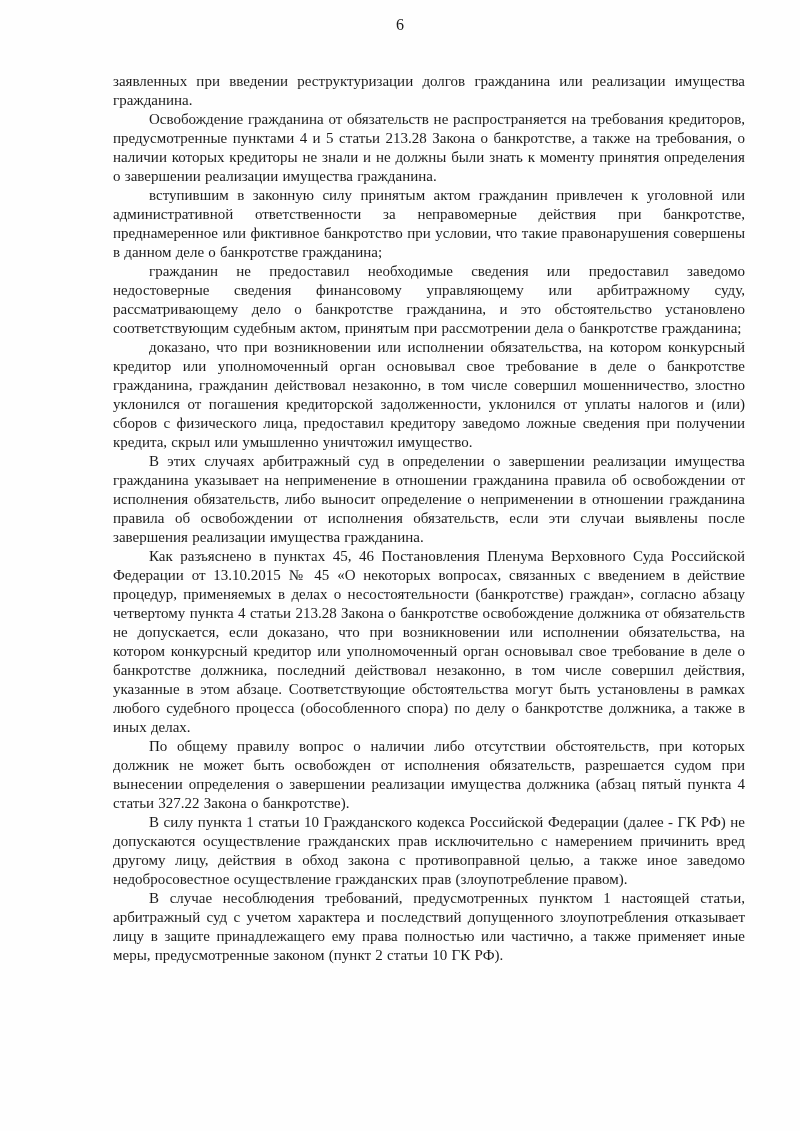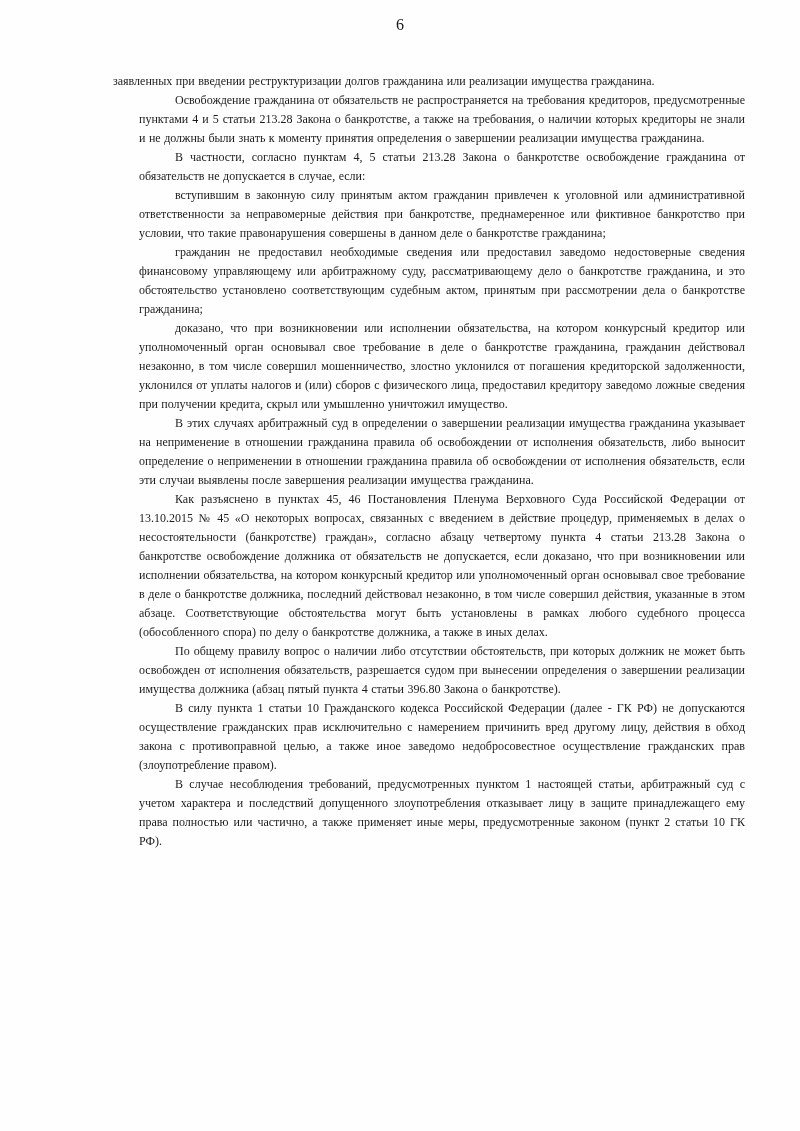--- a/index.html
+++ b/index.html
@@ -21,43 +21,41 @@
     padding-top: 15px;
     text-align: center;
     font-size: 16px;
     line-height: 19px;
   }
   .content {
     padding: 38px 55px 0 113px; 
   }
   .content p {
     margin: 0;
-    font-size: 12px;
+    font-size: 15px;
     line-height: 19px;
     text-align: justify;
     text-align-last: left;
     word-spacing: 0.5px;
   }
   .content p.indented {
     text-indent: 36px;
-    margin-left: 26px;
   }
 </style>
 </head>
 <body>
 
 <div class="page">
   <div class="page-number">6</div>
 
   <div class="content">
     <p>заявленных при введении реструктуризации долгов гражданина или реализации имущества гражданина.</p>
     <p class="indented">Освобождение гражданина от обязательств не распространяется на требования кредиторов, предусмотренные пунктами 4 и 5 статьи 213.28 Закона о банкротстве, а также на требования, о наличии которых кредиторы не знали и не должны были знать к моменту принятия определения о завершении реализации имущества гражданина.</p>
-    <p class="indented">В частности, согласно пунктам 4, 5 статьи 213.28 Закона о банкротстве освобождение гражданина от обязательств не допускается в случае, если:</p>
     <p class="indented">вступившим в законную силу принятым актом гражданин привлечен к уголовной или административной ответственности за неправомерные действия при банкротстве, преднамеренное или фиктивное банкротство при условии, что такие правонарушения совершены в данном деле о банкротстве гражданина;</p>
     <p class="indented">гражданин не предоставил необходимые сведения или предоставил заведомо недостоверные сведения финансовому управляющему или арбитражному суду, рассматривающему дело о банкротстве гражданина, и это обстоятельство установлено соответствующим судебным актом, принятым при рассмотрении дела о банкротстве гражданина;</p>
     <p class="indented">доказано, что при возникновении или исполнении обязательства, на котором конкурсный кредитор или уполномоченный орган основывал свое требование в деле о банкротстве гражданина, гражданин действовал незаконно, в том числе совершил мошенничество, злостно уклонился от погашения кредиторской задолженности, уклонился от уплаты налогов и (или) сборов с физического лица, предоставил кредитору заведомо ложные сведения при получении кредита, скрыл или умышленно уничтожил имущество.</p>
     <p class="indented">В этих случаях арбитражный суд в определении о завершении реализации имущества гражданина указывает на неприменение в отношении гражданина правила об освобождении от исполнения обязательств, либо выносит определение о неприменении в отношении гражданина правила об освобождении от исполнения обязательств, если эти случаи выявлены после завершения реализации имущества гражданина.</p>
     <p class="indented">Как разъяснено в пунктах 45, 46 Постановления Пленума Верховного Суда Российской Федерации от 13.10.2015 № 45 «О некоторых вопросах, связанных с введением в действие процедур, применяемых в делах о несостоятельности (банкротстве) граждан», согласно абзацу четвертому пункта 4 статьи 213.28 Закона о банкротстве освобождение должника от обязательств не допускается, если доказано, что при возникновении или исполнении обязательства, на котором конкурсный кредитор или уполномоченный орган основывал свое требование в деле о банкротстве должника, последний действовал незаконно, в том числе совершил действия, указанные в этом абзаце. Соответствующие обстоятельства могут быть установлены в рамках любого судебного процесса (обособленного спора) по делу о банкротстве должника, а также в иных делах.</p>
-    <p class="indented">По общему правилу вопрос о наличии либо отсутствии обстоятельств, при которых должник не может быть освобожден от исполнения обязательств, разрешается судом при вынесении определения о завершении реализации имущества должника (абзац пятый пункта 4 статьи 396.80 Закона о банкротстве).</p>
+    <p class="indented">По общему правилу вопрос о наличии либо отсутствии обстоятельств, при которых должник не может быть освобожден от исполнения обязательств, разрешается судом при вынесении определения о завершении реализации имущества должника (абзац пятый пункта 4 статьи 327.22 Закона о банкротстве).</p>
     <p class="indented">В силу пункта 1 статьи 10 Гражданского кодекса Российской Федерации (далее - ГК РФ) не допускаются осуществление гражданских прав исключительно с намерением причинить вред другому лицу, действия в обход закона с противоправной целью, а также иное заведомо недобросовестное осуществление гражданских прав (злоупотребление правом).</p>
     <p class="indented">В случае несоблюдения требований, предусмотренных пунктом 1 настоящей статьи, арбитражный суд с учетом характера и последствий допущенного злоупотребления отказывает лицу в защите принадлежащего ему права полностью или частично, а также применяет иные меры, предусмотренные законом (пункт 2 статьи 10 ГК РФ).</p>
   </div>
 </div>
 
 </body></html>

